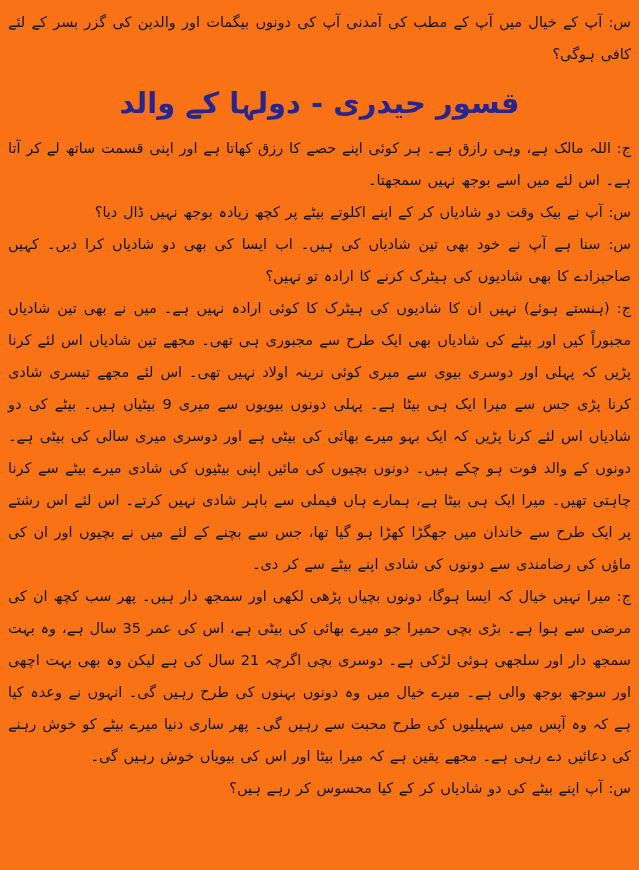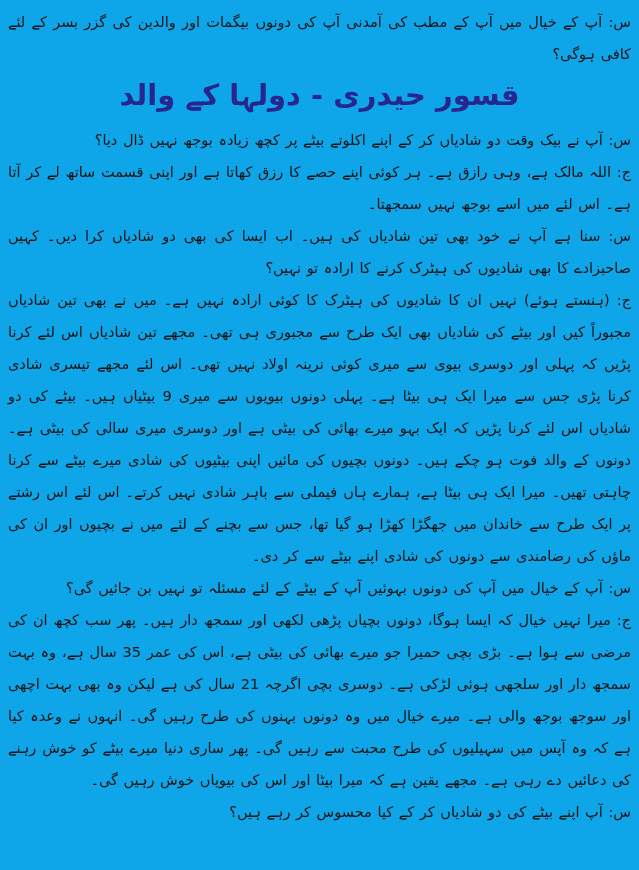--- a/index.html
+++ b/index.html
@@ -13,50 +13,49 @@
     overflow: hidden;
     font-family: "DejaVu Sans", sans-serif;
     color: #141414;
   }
   .page {
     box-sizing: border-box;
     width: 639px;
     height: 870px;
     padding: 6px 8px 0 8px;
     direction: rtl;
-    background: #0ea5e9;
+    background: #f97316;
   }
   p.para {
     margin: 0;
     font-size: 14.5px;
     line-height: 32px;
     text-align: justify;
     text-align-last: right;
     word-spacing: 1px;
   }
   h1.heading {
-    margin: 4px 0 8px 0;
+    margin: 12px 0 8px 0;
     text-align: center;
     font-size: 29px;
     line-height: 42px;
     font-weight: bold;
     color: #26268e;
     letter-spacing: 0px;
   }
 </style>
 </head>
 <body>
 
 <div class="page">
 
   <p class="para">س: آپ کے خیال میں آپ کے مطب کی آمدنی آپ کی دونوں بیگمات اور والدین کی گزر بسر کے لئے کافی ہوگی؟</p>
 
   <h1 class="heading">قسور حیدری - دولہا کے والد</h1>
 
+  <p class="para">ج: اللہ مالک ہے، وہی رازق ہے۔ ہر کوئی اپنے حصے کا رزق کھاتا ہے اور اپنی قسمت ساتھ لے کر آتا ہے۔ اس لئے میں اسے بوجھ نہیں سمجھتا۔</p>
   <p class="para">س: آپ نے بیک وقت دو شادیاں کر کے اپنے اکلوتے بیٹے پر کچھ زیادہ بوجھ نہیں ڈال دیا؟</p>
-  <p class="para">ج: اللہ مالک ہے، وہی رازق ہے۔ ہر کوئی اپنے حصے کا رزق کھاتا ہے اور اپنی قسمت ساتھ لے کر آتا ہے۔ اس لئے میں اسے بوجھ نہیں سمجھتا۔</p>
   <p class="para">س: سنا ہے آپ نے خود بھی تین شادیاں کی ہیں۔ اب ایسا کی بھی دو شادیاں کرا دیں۔ کہیں صاحبزادے کا بھی شادیوں کی ہیٹرک کرنے کا ارادہ تو نہیں؟</p>
   <p class="para">ج: (ہنستے ہوئے) نہیں ان کا شادیوں کی ہیٹرک کا کوئی ارادہ نہیں ہے۔ میں نے بھی تین شادیاں مجبوراً کیں اور بیٹے کی شادیاں بھی ایک طرح سے مجبوری ہی تھی۔ مجھے تین شادیاں اس لئے کرنا پڑیں کہ پہلی اور دوسری بیوی سے میری کوئی نرینہ اولاد نہیں تھی۔ اس لئے مجھے تیسری شادی کرنا پڑی جس سے میرا ایک ہی بیٹا ہے۔ پہلی دونوں بیویوں سے میری 9 بیٹیاں ہیں۔ بیٹے کی دو شادیاں اس لئے کرنا پڑیں کہ ایک بہو میرے بھائی کی بیٹی ہے اور دوسری میری سالی کی بیٹی ہے۔ دونوں کے والد فوت ہو چکے ہیں۔ دونوں بچیوں کی مائیں اپنی بیٹیوں کی شادی میرے بیٹے سے کرنا چاہتی تھیں۔ میرا ایک ہی بیٹا ہے، ہمارے ہاں فیملی سے باہر شادی نہیں کرتے۔ اس لئے اس رشتے پر ایک طرح سے خاندان میں جھگڑا کھڑا ہو گیا تھا، جس سے بچنے کے لئے میں نے بچیوں اور ان کی ماؤں کی رضامندی سے دونوں کی شادی اپنے بیٹے سے کر دی۔</p>
-  <p class="para">س: آپ کے خیال میں آپ کی دونوں بہوئیں آپ کے بیٹے کے لئے مسئلہ تو نہیں بن جائیں گی؟</p>
   <p class="para">ج: میرا نہیں خیال کہ ایسا ہوگا، دونوں بچیاں پڑھی لکھی اور سمجھ دار ہیں۔ پھر سب کچھ ان کی مرضی سے ہوا ہے۔ بڑی بچی حمیرا جو میرے بھائی کی بیٹی ہے، اس کی عمر 35 سال ہے، وہ بہت سمجھ دار اور سلجھی ہوئی لڑکی ہے۔ دوسری بچی اگرچہ 21 سال کی ہے لیکن وہ بھی بہت اچھی اور سوجھ بوجھ والی ہے۔ میرے خیال میں وہ دونوں بہنوں کی طرح رہیں گی۔ انہوں نے وعدہ کیا ہے کہ وہ آپس میں سہیلیوں کی طرح محبت سے رہیں گی۔ پھر ساری دنیا میرے بیٹے کو خوش رہنے کی دعائیں دے رہی ہے۔ مجھے یقین ہے کہ میرا بیٹا اور اس کی بیویاں خوش رہیں گی۔</p>
   <p class="para">س: آپ اپنے بیٹے کی دو شادیاں کر کے کیا محسوس کر رہے ہیں؟</p>
 
 </div>
 
 </body></html>

